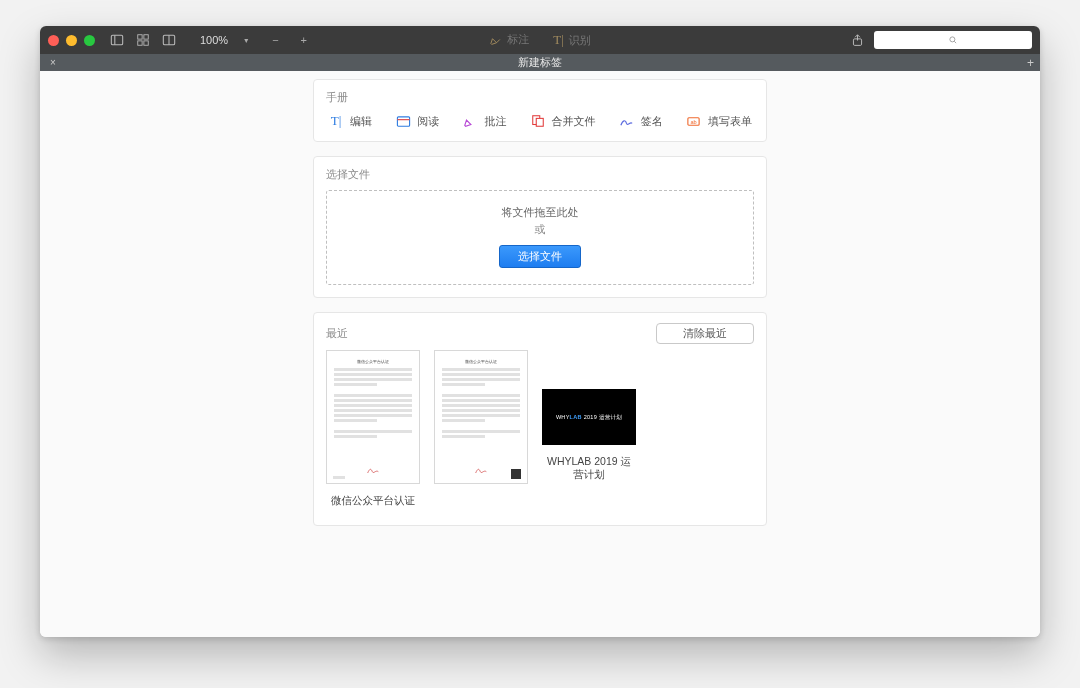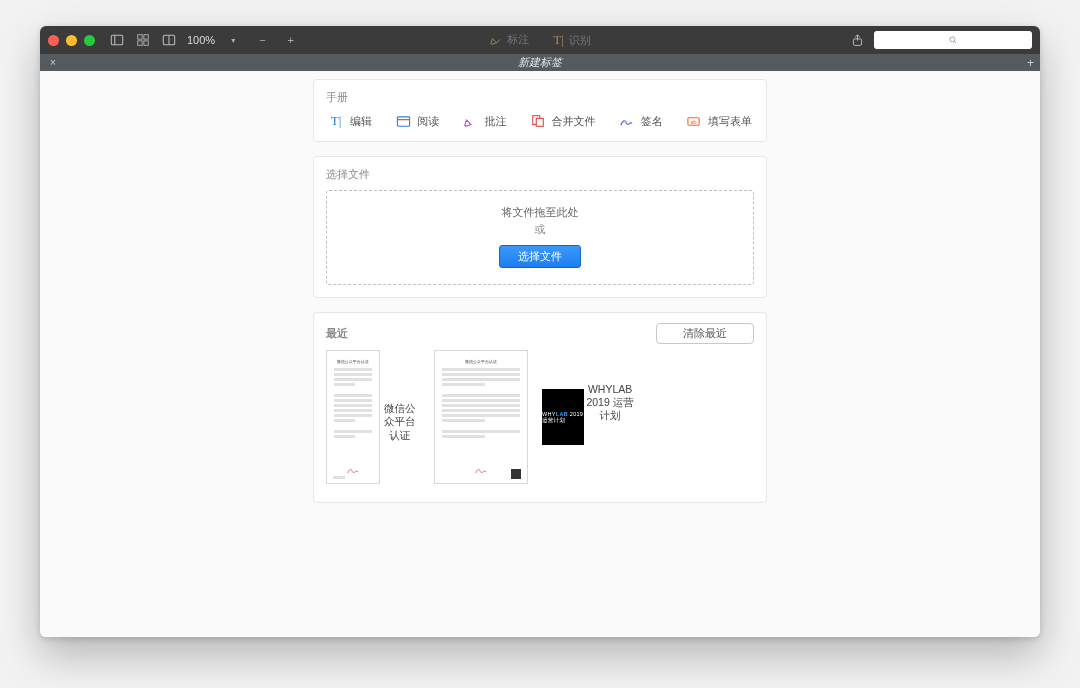--- a/index.html
+++ b/index.html
@@ -33,21 +33,21 @@
     position: relative;
   }
   .traffic { display:flex; gap:7px; align-items:center; margin-right:6px;}
   .dot { width:11px; height:11px; border-radius:50%; }
   .dot.red{background:#ff5f57;} .dot.yellow{background:#febc2e;} .dot.green{background:#28c840;}
   .tb-icon {
     width:16px; height:16px; display:flex; align-items:center; justify-content:center;
     color:#bdbdbd; font-size:13px;
   }
   .tb-group { display:flex; gap:10px; align-items:center; }
-  .zoom { color:#ddd; font-size:11px; display:flex; align-items:center; gap:16px; margin-left:0;}
+  .zoom { color:#ddd; font-size:11px; display:flex; align-items:center; gap:16px; margin-left:13px;}
   .zoom .chev{font-size:8px; color:#aaa;}
   .titlebar-center {
     position:absolute; left:50%; transform:translateX(-50%);
     display:flex; gap:24px; align-items:flex-start;
   }
   .mode-btn { display:flex; align-items:center; gap:5px; color:#777; font-size:11px;}
   .mode-btn .ico{ color:#a08a5e; font-size:13px;}
   .tb-right { position:absolute; right:8px; display:flex; align-items:center; gap:10px;}
   .share-ico { color:#bbb; font-size:13px; }
   .search {
@@ -57,21 +57,21 @@
   .search svg{ width:10px; height:10px; }
   .tabbar {
     height: 17px; background:#555a5e; display:flex; align-items:center;
     color:#e8e8e8; font-size:11px; position:relative;
   }
   .tab-close {
     width:18px; display:flex; align-items:center; justify-content:center;
     color:#ccc; font-size:10px;
     position:absolute; left:4px;
   }
-  .tab-label { position:absolute; left:50%; transform:translateX(-50%);font-style:italic; }
+  .tab-label { position:absolute; left:50%; transform:translateX(-50%); }
   .tab-add { position:absolute; right:6px; color:#ccc; font-size:12px;}
   .content {
     flex:1; background:#fafafa; overflow:auto;
     display:flex; justify-content:center; padding-top:8px;
   }
   .center-col { width:454px; }
 
   .panel {
     background:#fff; border:1px solid #e6e6e6; border-radius:4px;
     padding:10px 12px 12px 12px; margin-bottom:14px;
@@ -93,21 +93,21 @@
     color:#fff; font-size:11px; padding:3px 18px; border-radius:3px;
     border:1px solid #1566c9;
   }
 
   .recent-head { display:flex; justify-content:space-between; align-items:center; margin-bottom:6px;}
   .clear-btn{
     background:#fff; border:1px solid #c9c9c9; border-radius:4px;
     font-size:11px; color:#555; padding:2px 26px;
   }
   .recent-grid { display:flex; gap:14px; align-items:flex-start; }
-  .rcard { width:94px; display:flex; flex-direction:row; align-items:center; }
+  .rcard { width:94px; display:flex; flex-direction:column; align-items:center; }
   .thumb {
     width:94px; height:134px; border:1px solid #d8d8d8; background:#fff;
     padding:8px 7px; font-size:3.2px; color:#777; overflow:hidden;
     display:flex; flex-direction:column; position:relative;
   }
   .thumb .doc-title{ text-align:center; font-size:4px; color:#444; margin-bottom:4px;}
   .thumb .para { height:3px; background:#e1e1e1; margin-bottom:2px; }
   .thumb .para.short{ width:55%;}
   .thumb .gap{ height:6px;}
   .thumb .sig{ margin-top:auto; align-self:center; width:14px; height:8px;}
@@ -261,21 +261,21 @@
         <div class="panel-title">选择文件</div>
         <div class="dropzone">
           <div class="dz-line1">将文件拖至此处</div>
           <div class="dz-line2">或</div>
           <div class="choose-btn">选择文件</div>
         </div>
       </div>
 
       <div class="panel" style="padding-bottom:18px;">
         <div class="recent-head">
-          <div class="panel-title" style="margin-bottom:0;font-weight:bold;">最近</div>
+          <div class="panel-title" style="margin-bottom:0;">最近</div>
           <button class="clear-btn">清除最近</button>
         </div>
         <div class="recent-grid">
 
           <div class="rcard">
             <div class="thumb">
               <div class="doc-title">微信公众平台认证</div>
               <div class="para"></div>
                 <div class="para"></div>
                 <div class="para"></div>

